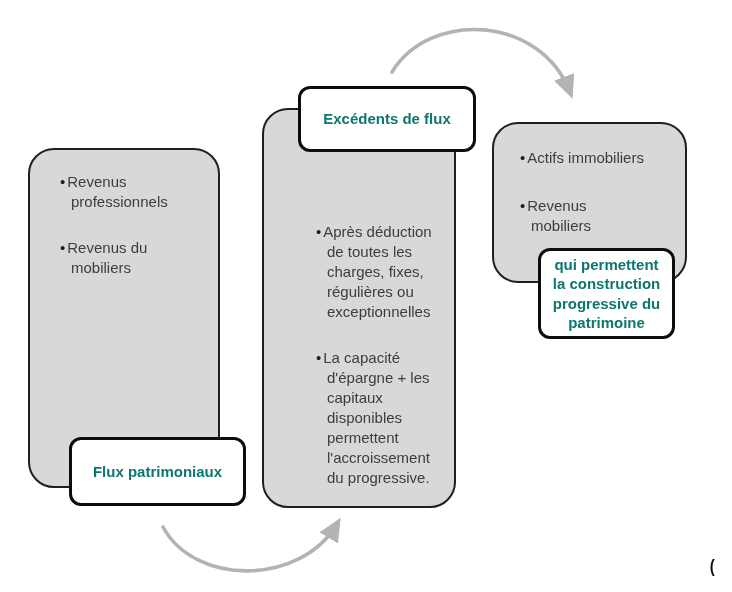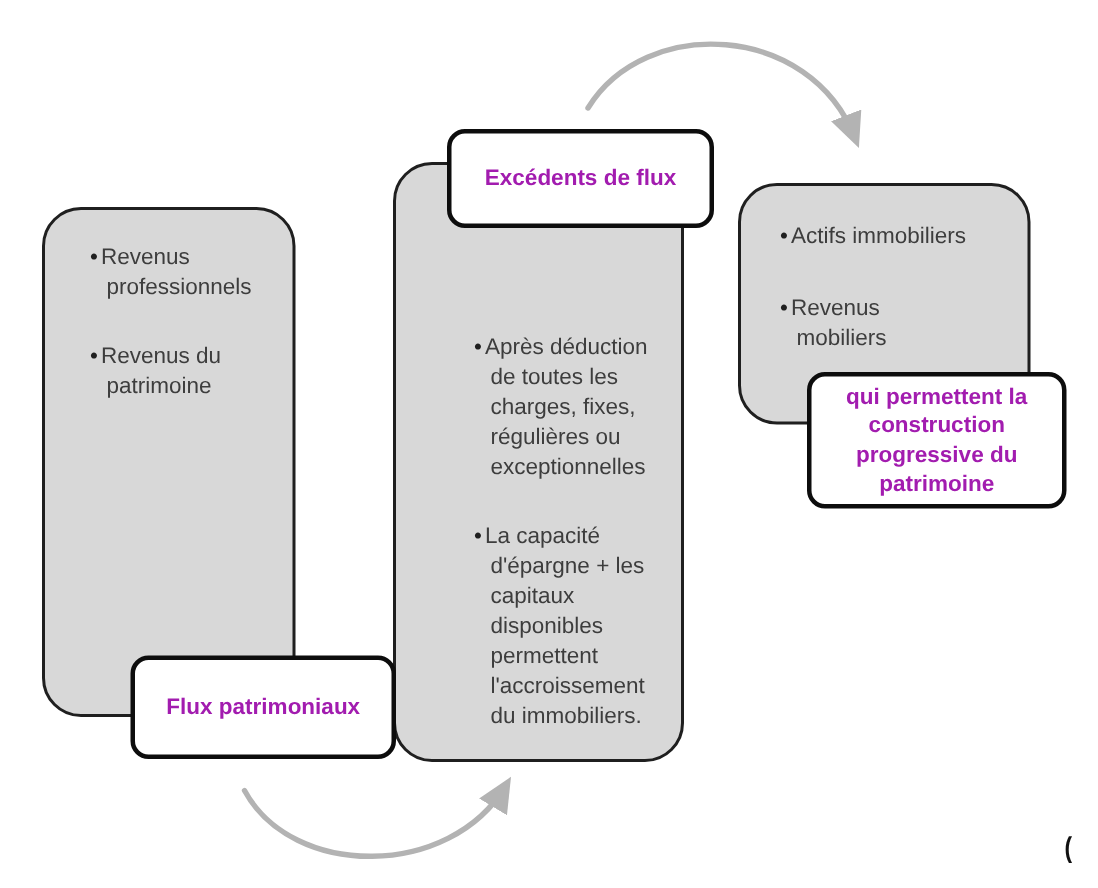--- a/index.html
+++ b/index.html
@@ -10,21 +10,21 @@
     font-family:"Liberation Sans",sans-serif;
     overflow:hidden;
   }
   .stage-box{
     position:absolute;
     background:#d8d8d8;
     border:2.5px solid #1f1f1f;
     border-radius:26px;
     box-sizing:border-box;
   }
-  #stage-1{left:28px;top:138px;width:169px;height:340px;}
+  #stage-1{left:28px;top:148px;width:192px;height:340px;}
   #stage-2{left:262px;top:108px;width:194px;height:400px;}
   #stage-3{left:492px;top:122px;width:195px;height:161px;padding-left:47px;}
 
   .items{position:absolute;color:#3d3d3d;font-size:15px;line-height:20px;}
   #stage-1 .items{left:30px;top:22px;width:120px;}
   #stage-2 .items{left:24px;top:112px;width:124px;margin-left:28px;}
   #stage-3 .items{left:26px;top:24px;width:128px;}
 
   .item{padding-left:11px;text-indent:-11px;}
   #stage-1 .item{margin-bottom:26px;}
@@ -34,52 +34,52 @@
   .bul{margin-right:2px;color:#1f1f1f;}
 
   .label-box{
     position:absolute;
     background:#ffffff;
     border:3px solid #0d0d0d;
     border-radius:12px;
     box-sizing:border-box;
     display:flex;align-items:center;justify-content:center;
     text-align:center;
-    font-weight:bold;font-size:15px;line-height:1.3;color:#a21caf;
+    font-weight:bold;font-size:15px;line-height:1.3;color:#0f766e;
     padding:4px 8px;
     z-index:3;
   }
-  #label-1{left:69px;top:437px;width:177px;height:69px;margin-left:18px;}
+  #label-1{left:69px;top:437px;width:177px;height:69px;}
   #label-2{left:298px;top:86px;width:178px;height:66px;}
-  #label-3{left:538px;top:248px;width:173px;height:91px;}
+  #label-3{left:538px;top:248px;width:137px;height:91px;}
 
   #arrows{position:absolute;left:0;top:0;width:732px;height:592px;pointer-events:none;z-index:2;}
 
   #stray-mark{
     position:absolute;left:709px;top:555px;
     color:#111;font-size:19px;font-weight:bold;
     transform:scaleX(.8);
   }
 </style>
 </head>
 <body>
 
 <div id="canvas">
 
   <div id="stage-1" class="stage-box">
     <div class="items">
       <div class="item"><span class="bul">•</span><span>Revenus professionnels</span></div>
-      <div class="item"><span class="bul">•</span><span>Revenus du patrimoine</span></div>
+      <div class="item"><span class="bul">•</span><span>Revenus du mobiliers</span></div>
     </div>
   </div>
 
   <div id="stage-2" class="stage-box">
     <div class="items">
       <div class="item"><span class="bul">•</span><span>Après déduction de toutes les charges, fixes, régulières ou exceptionnelles</span></div>
-      <div class="item"><span class="bul">•</span><span>La capacité d'épargne + les capitaux disponibles permettent l'accroissement du immobiliers.</span></div>
+      <div class="item"><span class="bul">•</span><span>La capacité d'épargne + les capitaux disponibles permettent l'accroissement du progressive.</span></div>
     </div>
   </div>
 
   <div id="stage-3" class="stage-box">
     <div class="items">
       <div class="item"><span class="bul">•</span><span>Actifs immobiliers</span></div>
       <div class="item"><span class="bul">•</span><span>Revenus mobiliers</span></div>
     </div>
   </div>
 

